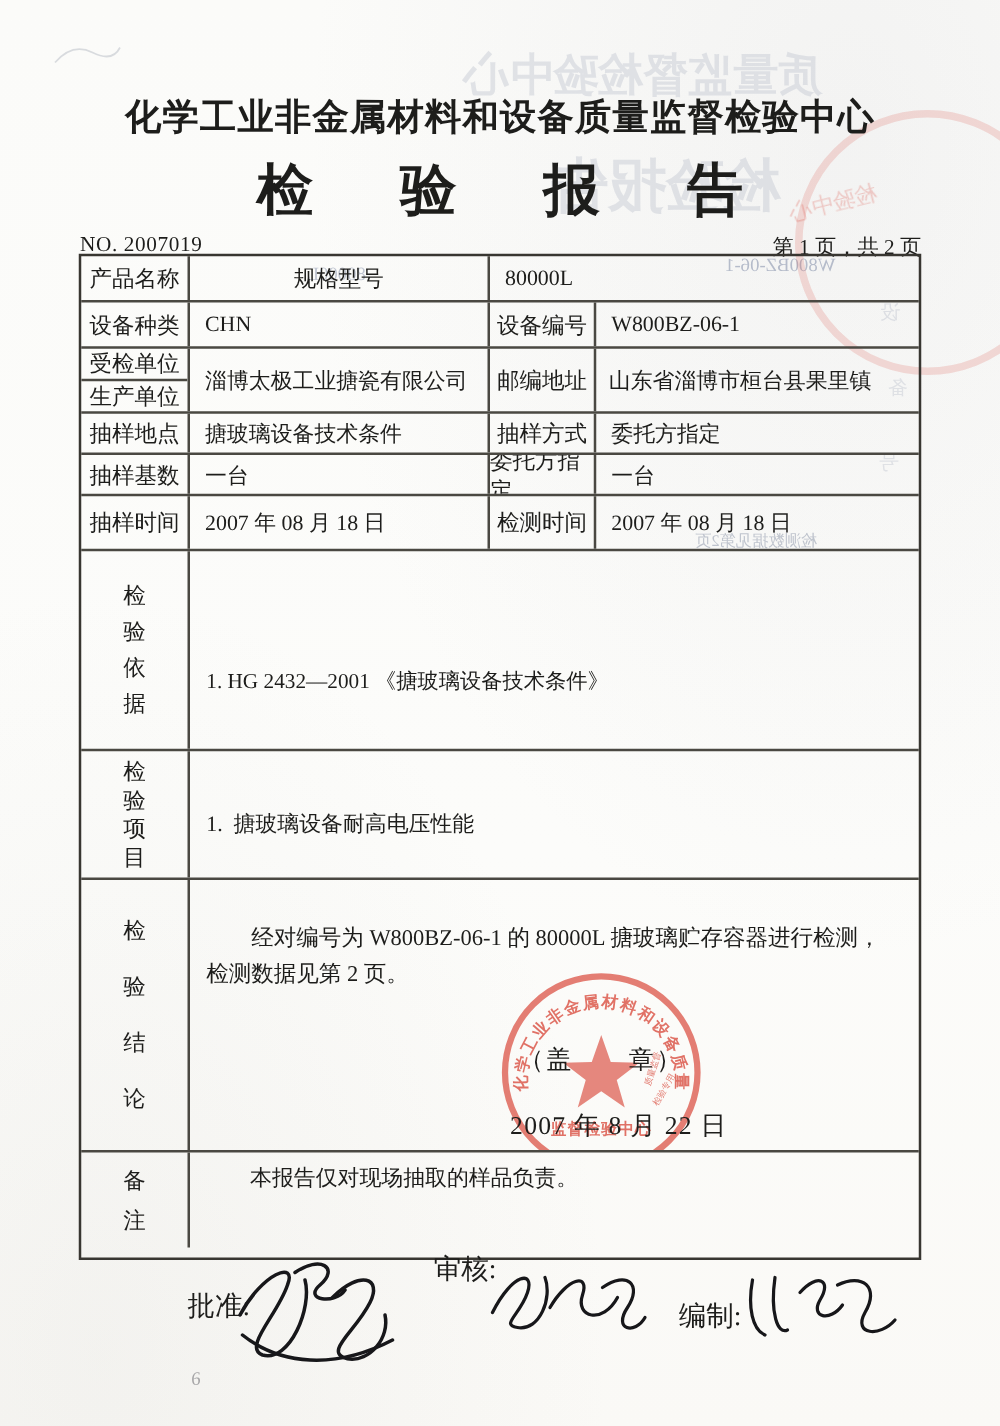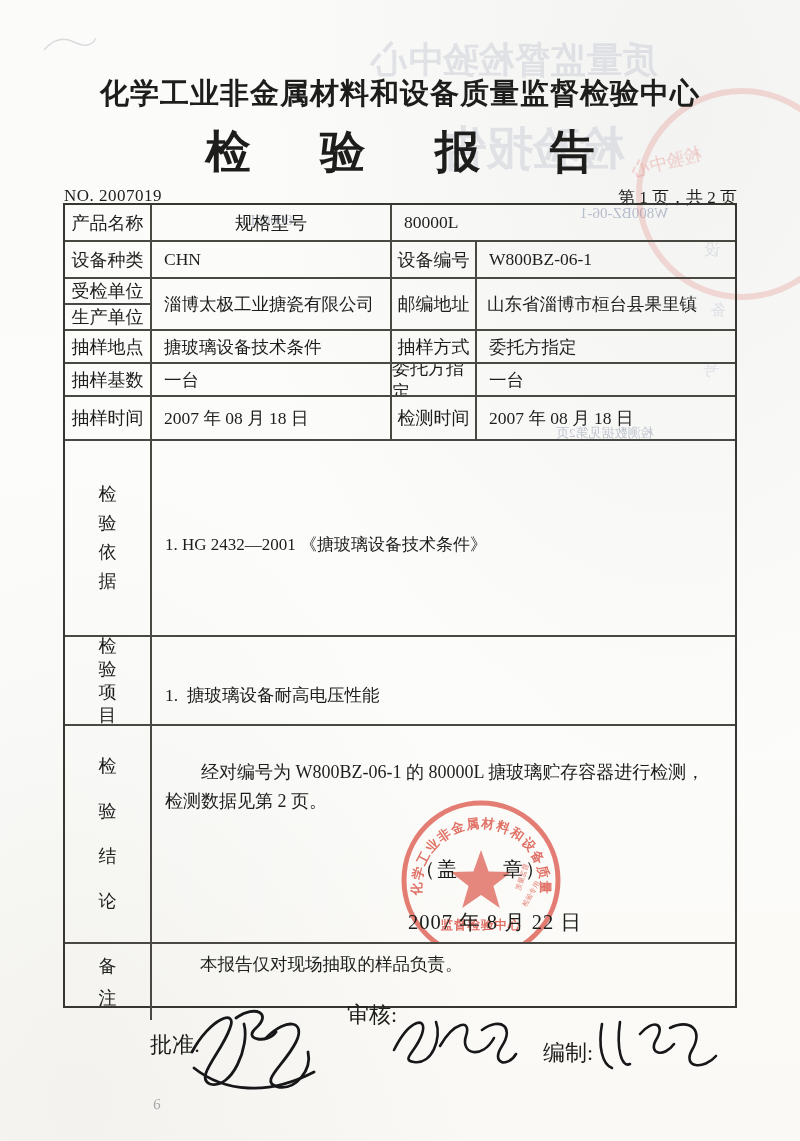--- a/index.html
+++ b/index.html
@@ -36,21 +36,21 @@
   .no-line{position:absolute;left:64px;top:186px;font-size:17px;letter-spacing:.5px;}
   .page-info{position:absolute;right:63px;top:186px;font-size:17px;}
   
   .rpt-table{position:absolute;left:63px;top:203px;width:674px;height:805px;
     border:2px solid var(--line-dark);box-sizing:border-box;}
   .trow{display:grid;box-sizing:border-box;border-bottom:2px solid var(--line);}
   .trow:last-child{border-bottom:none;}
   .info{grid-template-columns:87px 240px 85px 1fr;}
   .sect{grid-template-columns:87px 1fr;}
   .r1{height:37px}.r2{height:37px}.r3{height:52px}.r4{height:33px}.r5{height:33px}
-  .r6{height:44px}.r7{height:196px}.r8{height:89px}.r9{height:218px}.r10{height:76px}
+  .r6{height:44px}.r7{height:160px}.r8{height:103px}.r9{height:218px}.r10{height:76px}
   .cell{box-sizing:border-box;border-right:2px solid var(--line);overflow:hidden;}
   .cell.last{border-right:none;}
   .lab{display:flex;align-items:center;justify-content:center;font-size:18px;}
   .val{display:flex;align-items:center;padding-left:12px;font-size:17.5px;}
   .split-lab{display:grid;grid-template-rows:1fr 1fr;}
   .split-lab .half{display:flex;align-items:center;justify-content:center;font-size:18px;}
   .split-lab .half.top{border-bottom:2px solid var(--line);}
   .addr{display:flex;flex-direction:column;justify-content:center;padding-left:10px;font-size:17.5px;line-height:24px;}
   .vlab{display:flex;align-items:center;justify-content:center;}
   .vlab .vtxt{width:20px;word-break:break-all;text-align:center;font-size:18px;}

